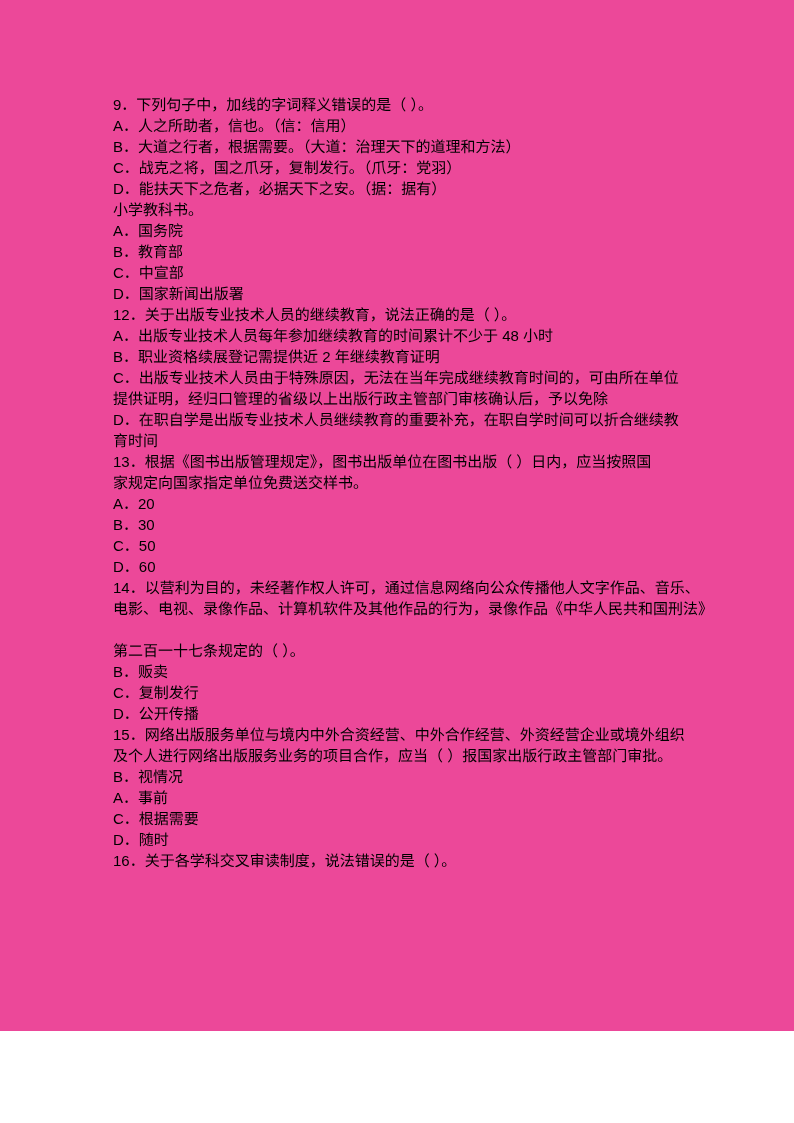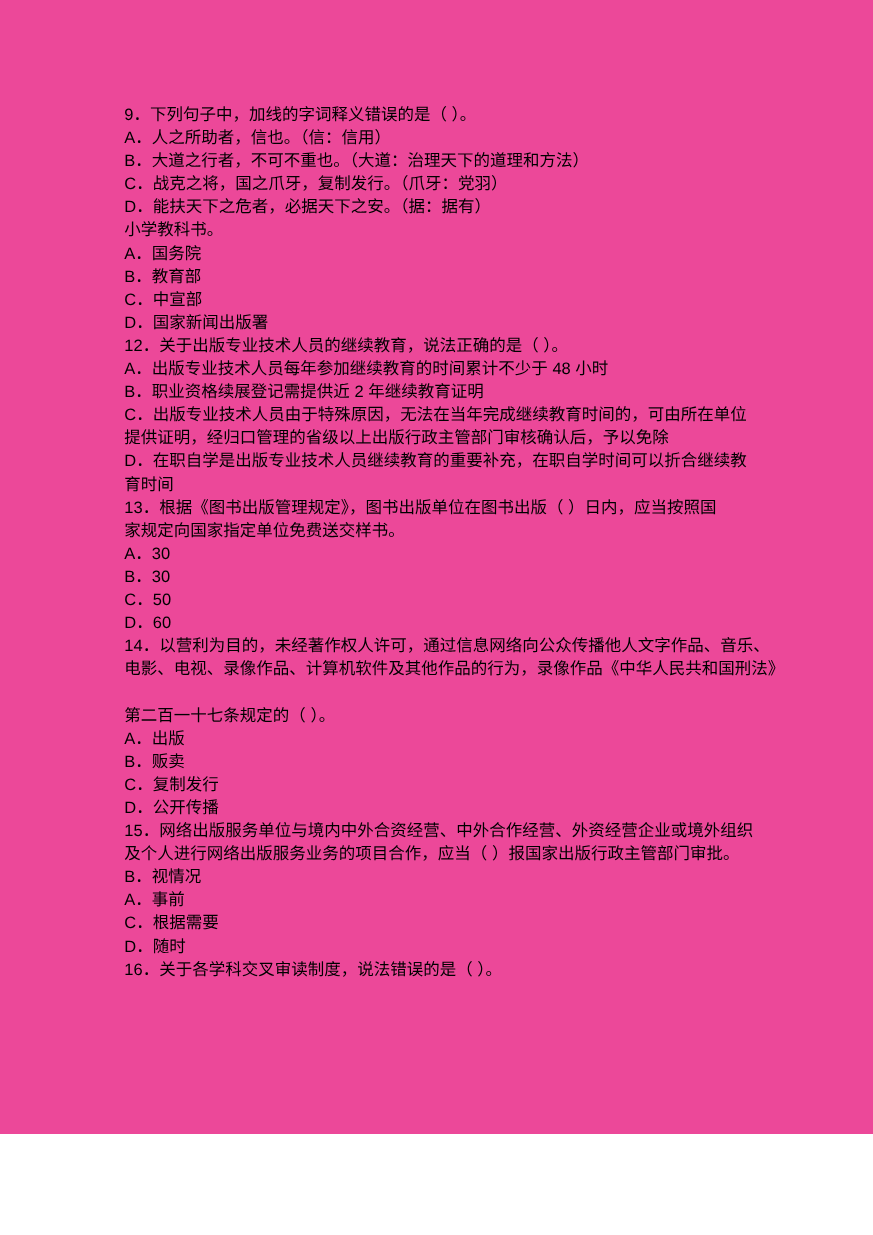--- a/index.html
+++ b/index.html
@@ -30,21 +30,21 @@
 </style>
 </head>
 <body>
 
 <div class="page">
   <div class="content">
 
     <section class="question">
       <div class="line">9．下列句子中，加线的字词释义错误的是（ ）。</div>
       <div class="line">A．人之所助者，信也。（信：信用）</div>
-      <div class="line">B．大道之行者，不可不重也。（大道：治理天下的道理和方法）</div>
+      <div class="line">B．大道之行者，根据需要。（大道：治理天下的道理和方法）</div>
       <div class="line">C．战克之将，国之爪牙，复制发行。（爪牙：党羽）</div>
       <div class="line">D．能扶天下之危者，必据天下之安。（据：据有）</div>
     </section>
 
 
     <section class="question">
       <div class="line">小学教科书。</div>
       <div class="line">A．国务院</div>
       <div class="line">B．教育部</div>
       <div class="line">C．中宣部</div>
@@ -57,32 +57,31 @@
       <div class="line">B．职业资格续展登记需提供近 2 年继续教育证明</div>
       <div class="line">C．出版专业技术人员由于特殊原因，无法在当年完成继续教育时间的，可由所在单位</div>
       <div class="line">提供证明，经归口管理的省级以上出版行政主管部门审核确认后，予以免除</div>
       <div class="line">D．在职自学是出版专业技术人员继续教育的重要补充，在职自学时间可以折合继续教</div>
       <div class="line">育时间</div>
     </section>
 
     <section class="question">
       <div class="line">13．根据《图书出版管理规定》，图书出版单位在图书出版（ ）日内，应当按照国</div>
       <div class="line">家规定向国家指定单位免费送交样书。</div>
-      <div class="line">A．30</div>
+      <div class="line">A．20</div>
       <div class="line">B．30</div>
       <div class="line">C．50</div>
       <div class="line">D．60</div>
     </section>
 
     <section class="question">
       <div class="line">14．以营利为目的，未经著作权人许可，通过信息网络向公众传播他人文字作品、音乐、</div>
       <div class="line">电影、电视、录像作品、计算机软件及其他作品的行为，录像作品《中华人民共和国刑法》</div>
       <div class="line"></div>
       <div class="line">第二百一十七条规定的（ ）。</div>
-      <div class="line">A．出版</div>
       <div class="line">B．贩卖</div>
       <div class="line">C．复制发行</div>
       <div class="line">D．公开传播</div>
     </section>
 
     <section class="question">
       <div class="line">15．网络出版服务单位与境内中外合资经营、中外合作经营、外资经营企业或境外组织</div>
       <div class="line">及个人进行网络出版服务业务的项目合作，应当（ ）报国家出版行政主管部门审批。</div>
       <div class="line">B．视情况</div>
       <div class="line">A．事前</div>

